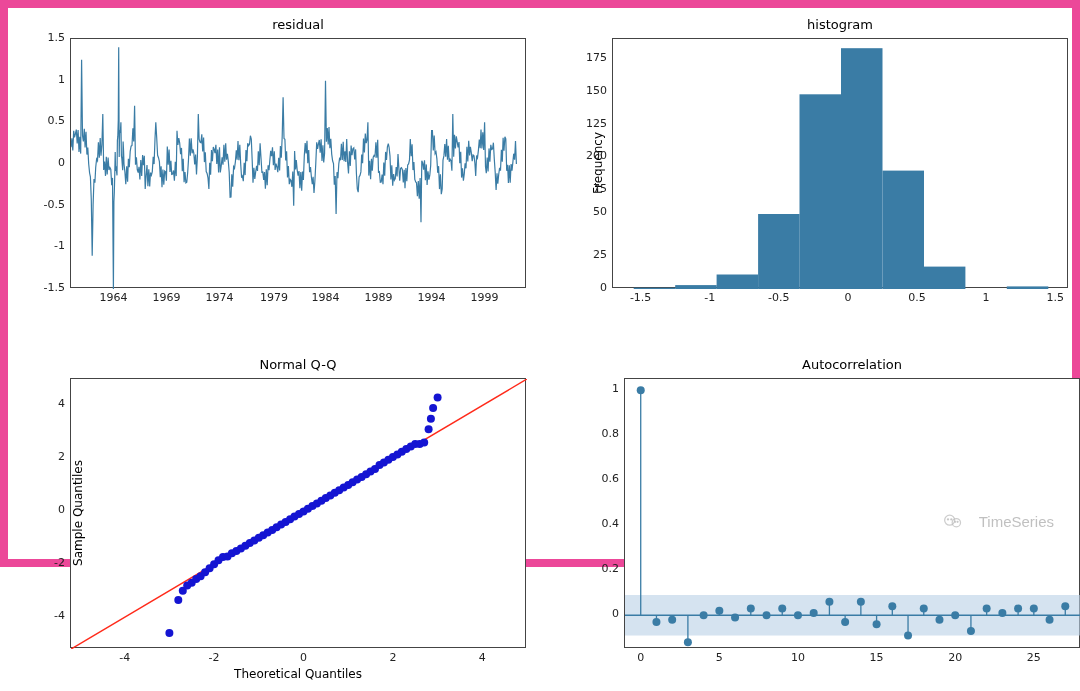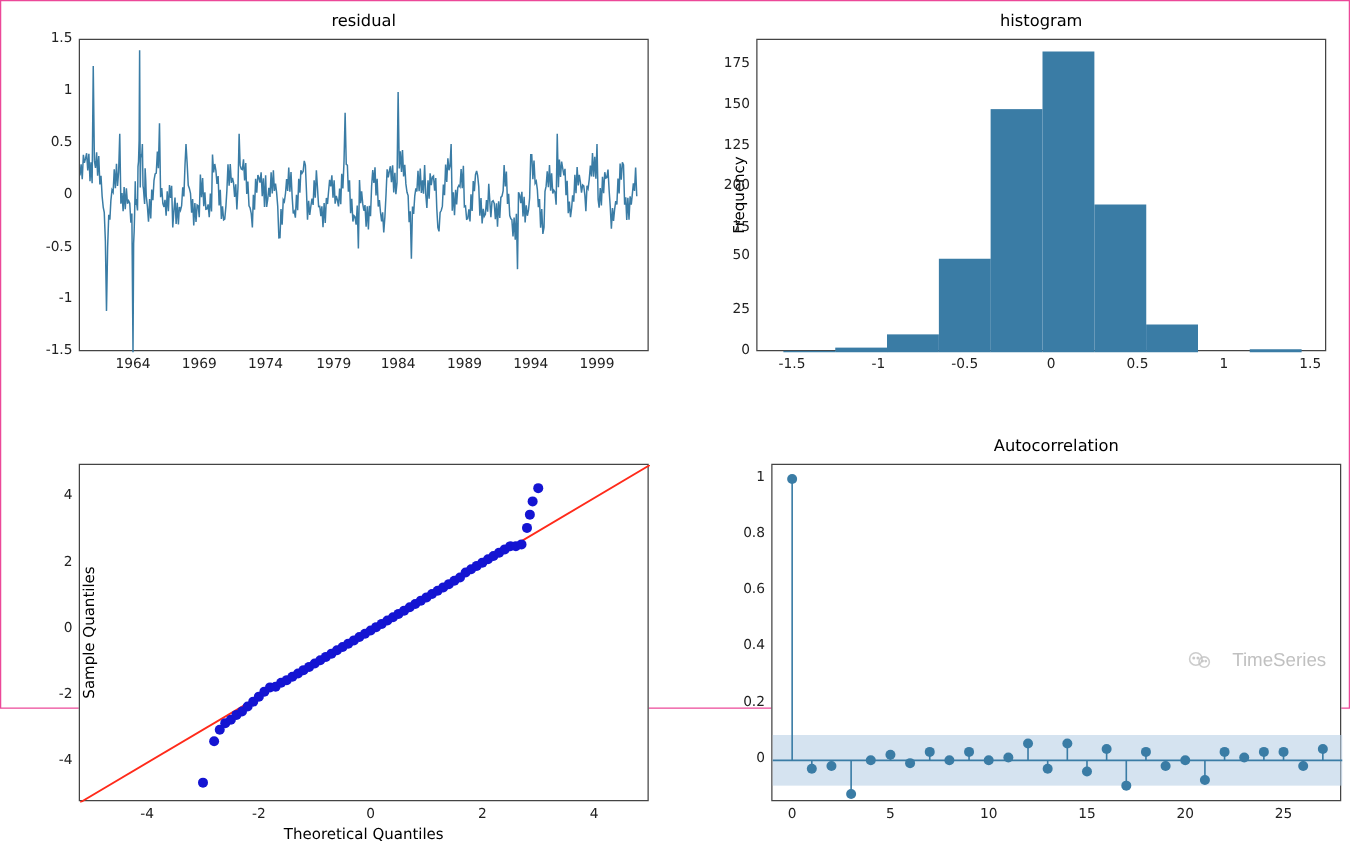--- a/index.html
+++ b/index.html
@@ -9,21 +9,21 @@
     height: 691px;
     background: #ffffff;
     font-family: "DejaVu Sans", "Helvetica Neue", Arial, sans-serif;
     font-size: 11px;
     color: #000;
   }
   .frame {
     box-sizing: border-box;
     width: 1080px;
     height: 567px;
-    border: 1px solid #ec4899;
+    border: 8px solid #ec4899;
     position: relative;
     background: #fff;
   }
   .panel {
     position: absolute;
     box-sizing: border-box;
   }
   .axes {
     position: absolute;
     box-sizing: border-box;
@@ -140,20 +140,21 @@
           <rect x="228.0" y="9.2" width="41.5" height="240.8" fill="#3a7ca5"></rect>
           <rect x="269.5" y="131.6" width="41.5" height="118.4" fill="#3a7ca5"></rect>
           <rect x="310.9" y="227.6" width="41.5" height="22.4" fill="#3a7ca5"></rect>
           <rect x="393.8" y="247.4" width="41.5" height="2.6" fill="#3a7ca5"></rect>
         </svg>
       </div>
   </div>
 
   <div class="panel" style="left:62px; top:370px; width:456px; height:270px;">
     <div class="axes" id="ax-qq" style="left:0; top:0; width:456px; height:270px;">
+      <div class="title">Normal Q-Q</div>
       <div class="ylabel">Sample Quantiles</div>
       <div class="xlabel">Theoretical Quantiles</div>
     <div class="tick x" style="left: 53.6471px;">-4</div>
         <div class="tick x" style="left: 143.059px;">-2</div>
         <div class="tick x" style="left: 232.471px;">0</div>
         <div class="tick x" style="left: 321.882px;">2</div>
         <div class="tick x" style="left: 411.294px;">4</div>
         <div class="tick y" style="bottom: 31.7647px;">-4</div>
         <div class="tick y" style="bottom: 84.7059px;">-2</div>
         <div class="tick y" style="bottom: 137.647px;">0</div>

